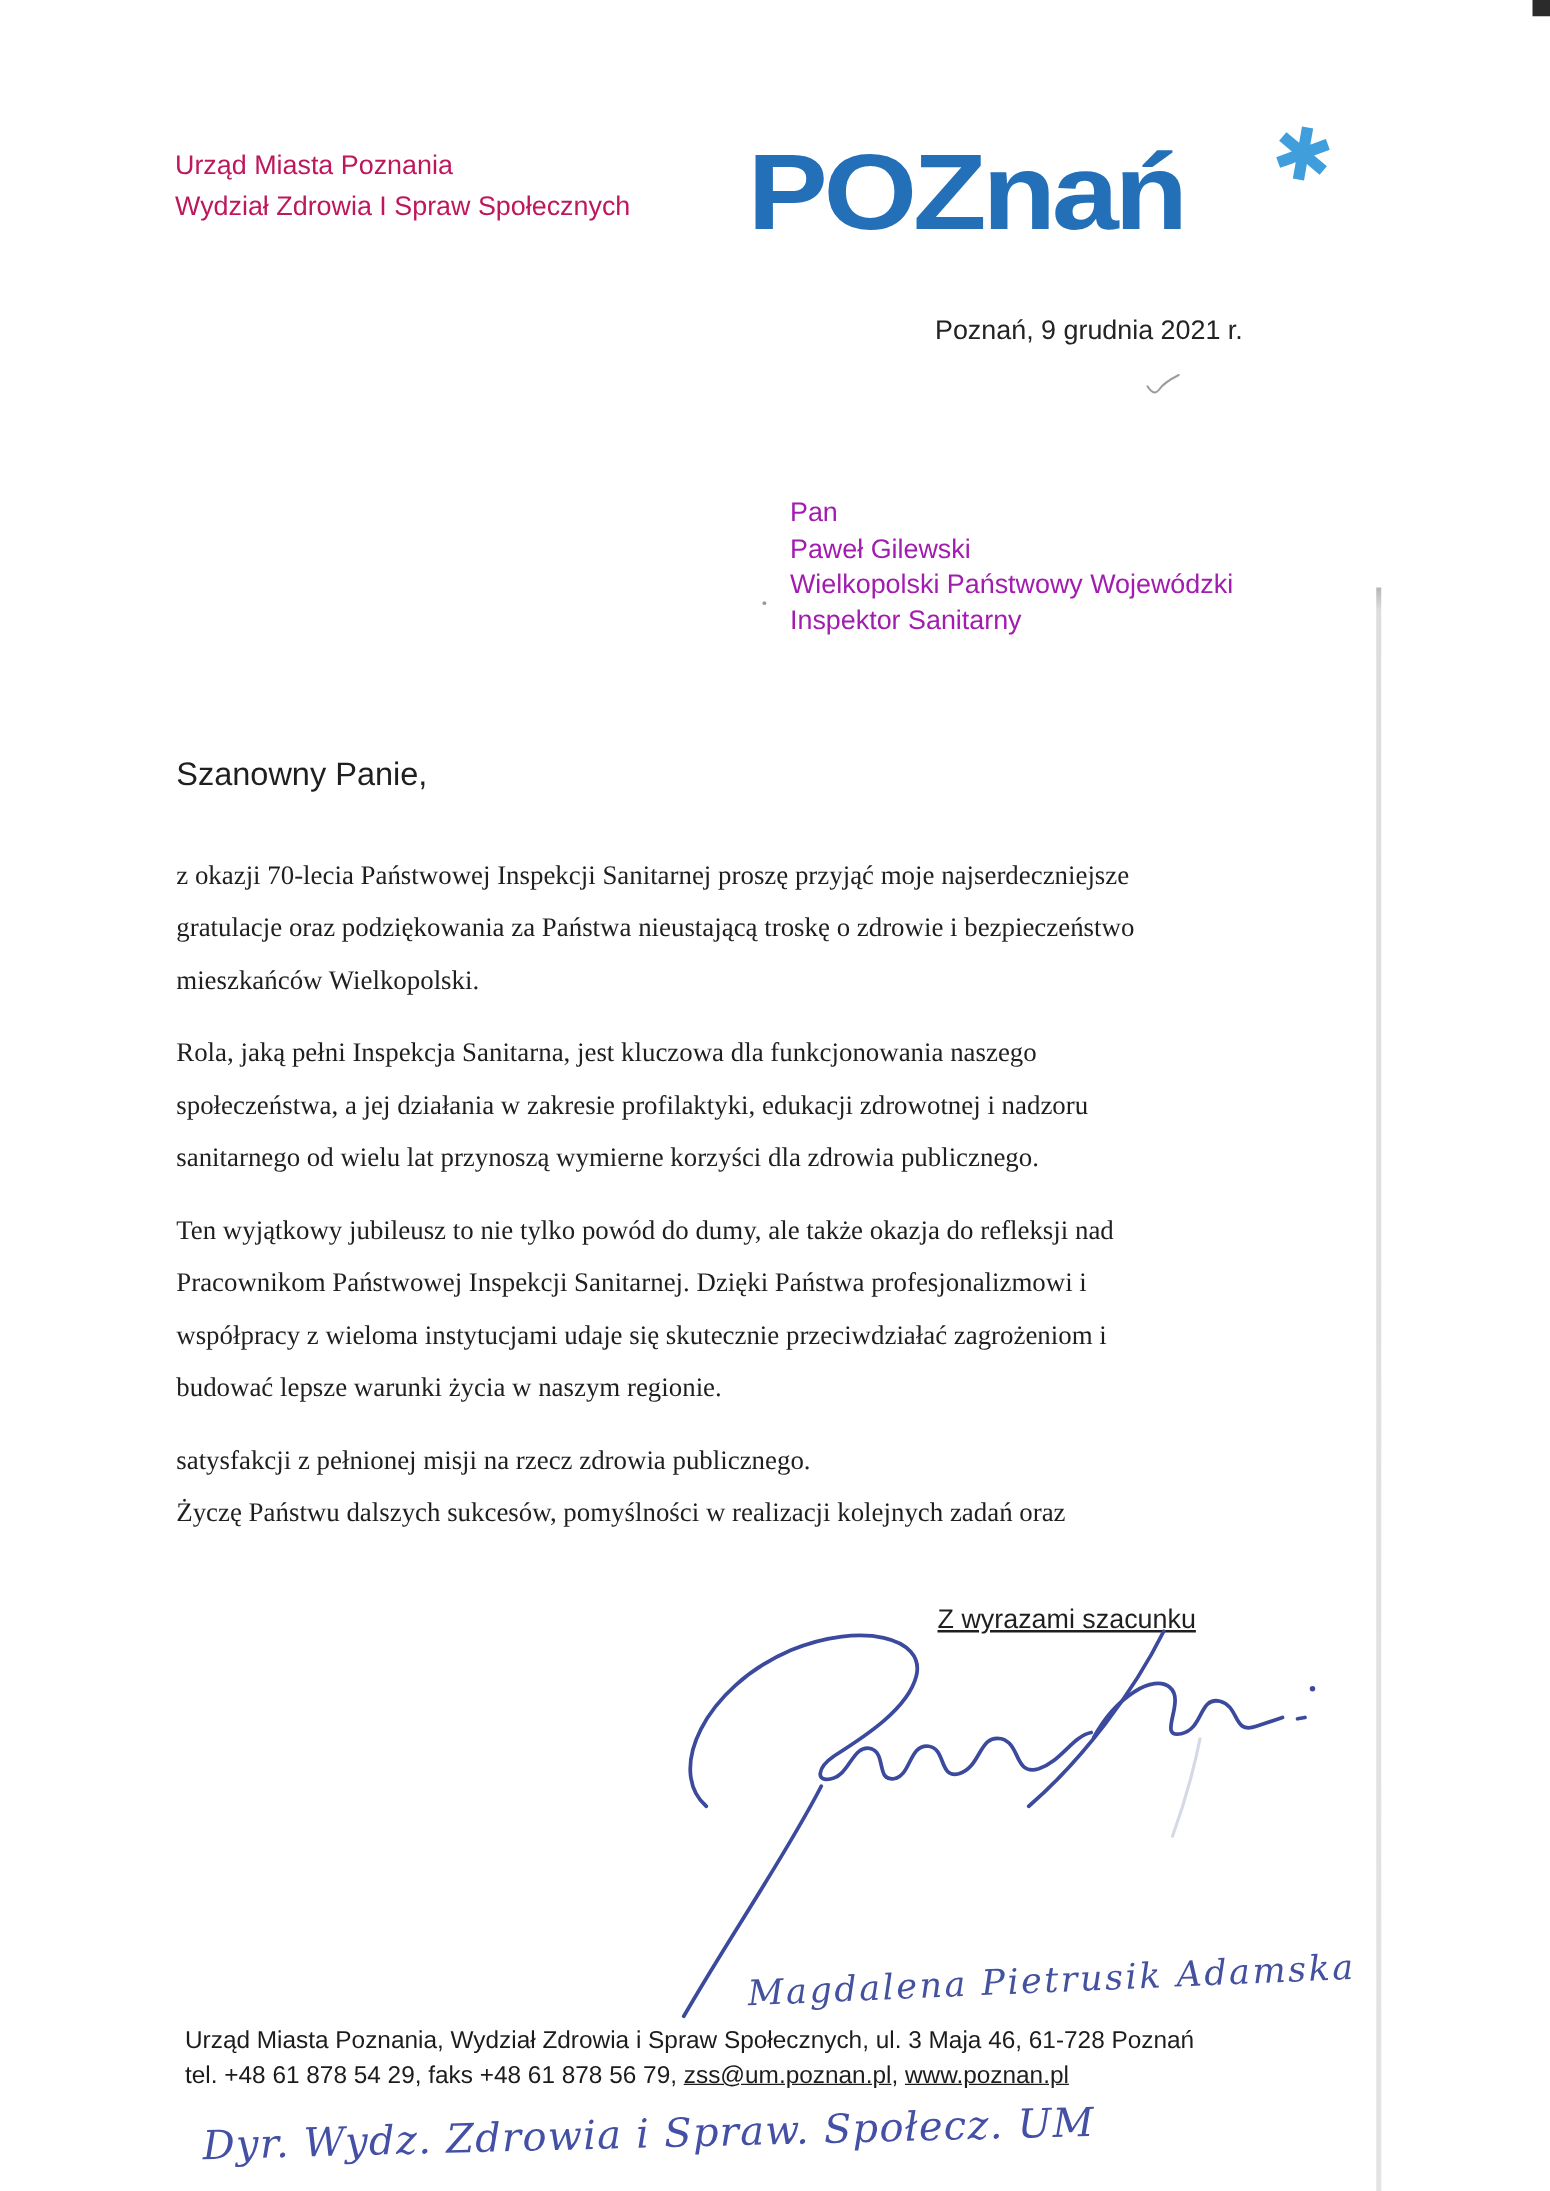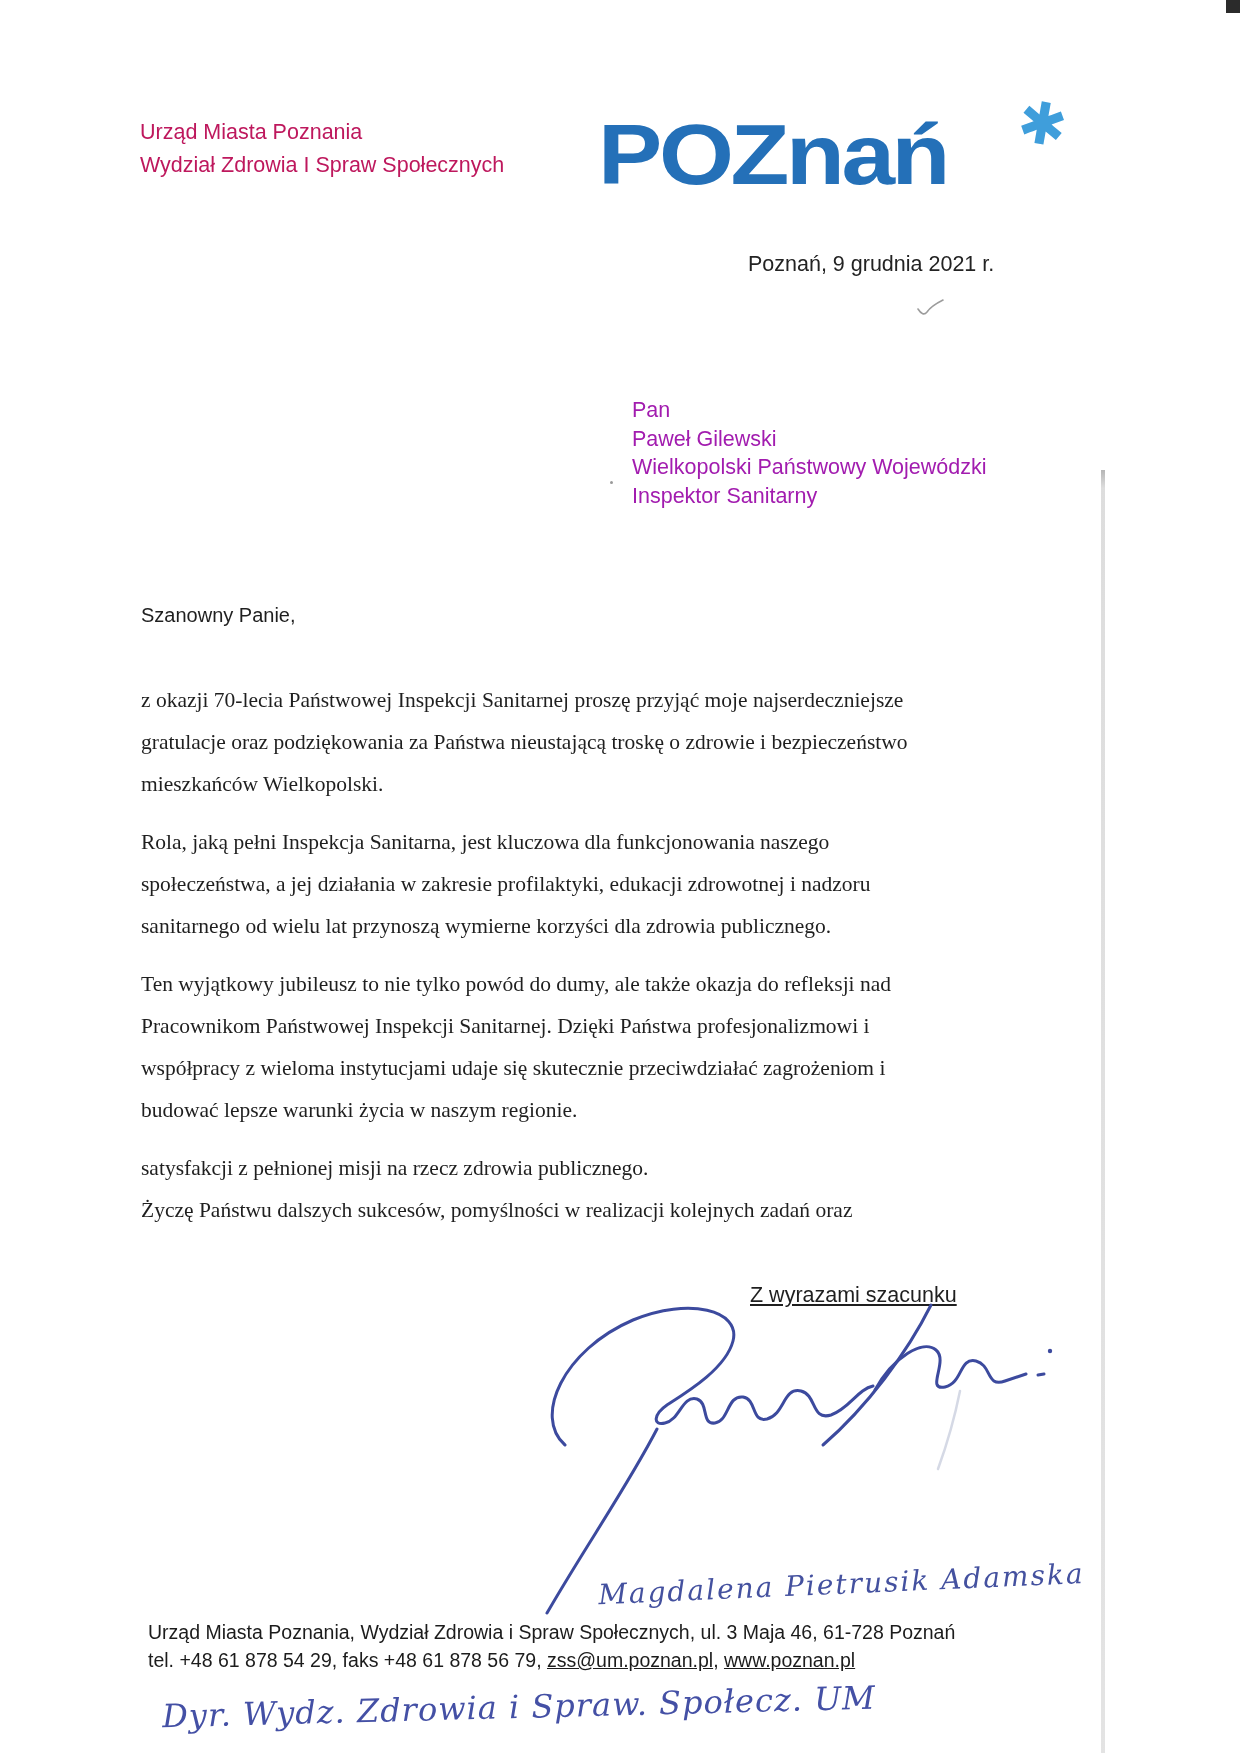--- a/index.html
+++ b/index.html
@@ -8,21 +8,21 @@
     font-family:"Liberation Sans",sans-serif;color:#1f1f1f;overflow:hidden;
   }
   .sender{position:absolute;left:140px;top:116px;font-size:21.5px;line-height:33px;color:#be185d;}
   .logo{position:absolute;left:598px;top:104px;width:480px;height:110px;}
   .logo-text{display:inline-block;font-weight:700;font-size:86px;letter-spacing:-3px;
     transform:scaleX(1.12);transform-origin:left center;line-height:100px;}
   .logo-star{position:absolute;left:420px;top:-14px;font-size:58px;transform:rotate(10deg);}
   .dateline{position:absolute;left:748px;top:252px;font-size:21.5px;color:#232323;}
   .date-tick{position:absolute;left:915px;top:296px;}
   .recipient{position:absolute;left:618px;top:396px;font-size:21.5px;line-height:28.5px;color:#a21caf;margin-left:14px;}
-  .salutation{position:absolute;left:141px;top:604px;font-size:20px;}
+  .salutation{position:absolute;left:141px;top:604px;font-size:26px;}
   .body-text{position:absolute;left:141px;top:679px;width:905px;font-size:21.5px;}
   .para{margin:0 0 16px 0;}
   .line{height:42px;line-height:42px;white-space:nowrap;font-family:Liberation Serif, serif;}
   .closing{position:absolute;left:750px;top:1283px;font-size:21.5px;text-decoration:underline;}
   .signature-svg{position:absolute;left:505px;top:1295px;}
   .hand-name{position:absolute;left:598px;top:1568px;width:470px;
     font-family:"DejaVu Serif",serif;font-style:italic;font-size:28px;letter-spacing:2px;
     transform:rotate(-2.5deg);white-space:nowrap;}
   .footer{position:absolute;left:148px;top:1618px;font-size:19.5px;line-height:28px;color:#1c1c1c;}
   .footer .u{text-decoration:underline;}

